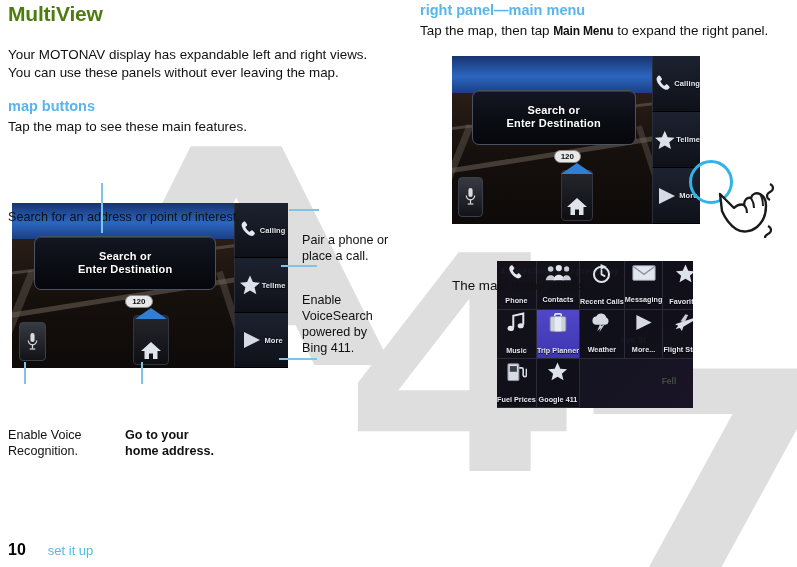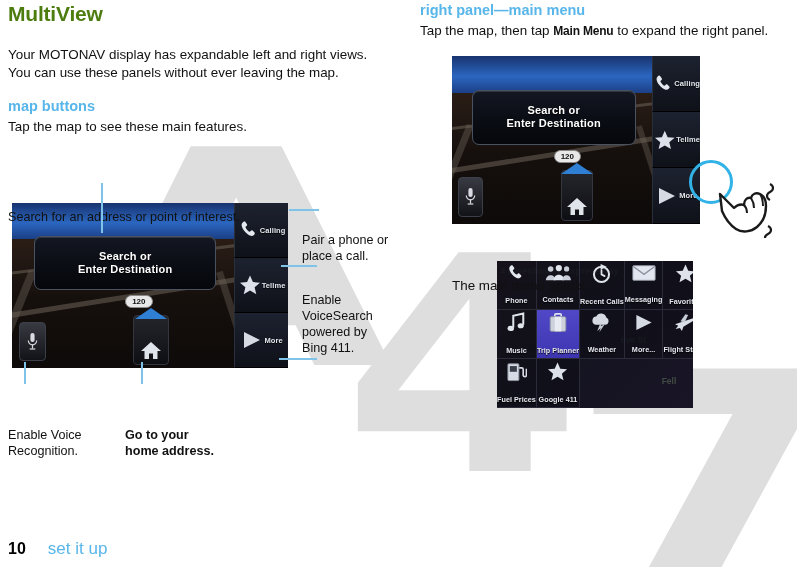--- a/index.html
+++ b/index.html
@@ -263,21 +263,21 @@
   .mc-ico { display: block; }
 
   
   .footer {
     position: absolute;
     left: 8px; bottom: 8px;
     display: flex; align-items: baseline; gap: 22px;
     z-index: 6;
   }
   .pgnum { font-size: 16px; font-weight: 700; color: #000; }
-  .pgsec { font-size: 17px; color: #58b6ea; font-weight: 400; }
+  .pgsec { font-size: 13px; color: #58b6ea; font-weight: 400; }
 </style>
 </head>
 <body>
 
 <div id="page">
 
   <div class="wm-clip">
     <div class="wm-glyph wm-a">A</div>
     <div class="wm-glyph wm-4">4</div>
     <div class="wm-glyph wm-7">7</div>

